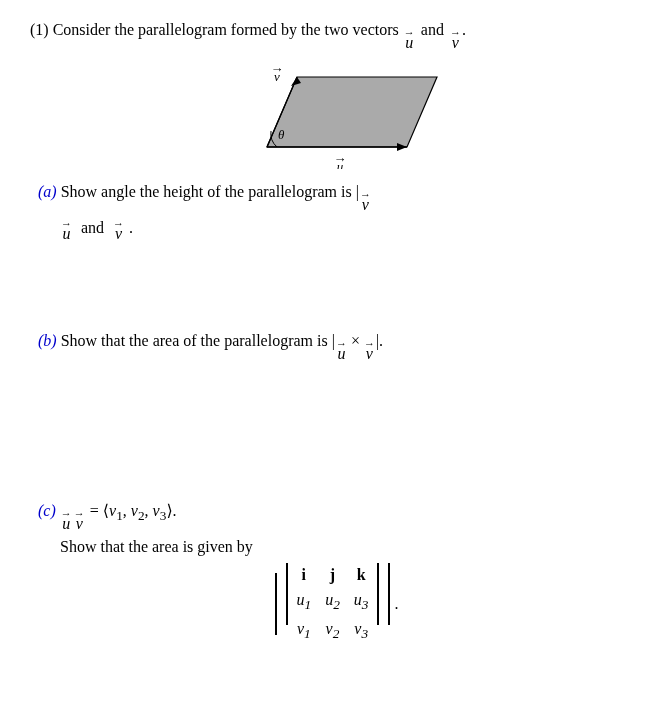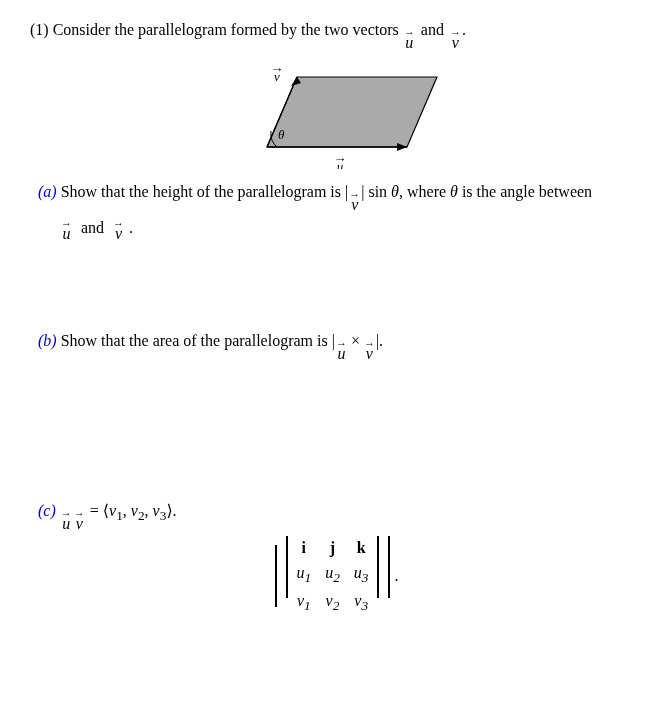--- a/index.html
+++ b/index.html
@@ -146,26 +146,25 @@
     <text x="118" y="103" font-style="italic" font-size="13" text-anchor="middle">
       <tspan dy="0">→</tspan>
     </text>
     <text x="118" y="112" font-style="italic" font-size="13" text-anchor="middle">u</text>
   </svg>
 </div>
 
 <div class="part">
   <div class="part-row">
     <span style="color:#0000cc;font-style:italic;margin-right:4px;">(a)</span>
-    <span>Show that the height of the parallelogram is |</span>
-    <span class="vec">
-      <span class="vec-arrow">→</span>
-      <span class="vec-letter"><em>v</em></span>
-    </span>
-    <span>| sin&nbsp;<em>θ</em>, where <em>θ</em> is the angle between</span>
+    <span>Show angle the height of the parallelogram is |</span>
+    <span class="vec">
+      <span class="vec-arrow">→</span>
+      <span class="vec-letter"><em>v</em></span>
+    </span>
   </div>
   <div class="part-continuation">
     <span class="vec">
       <span class="vec-arrow">→</span>
       <span class="vec-letter"><em>u</em></span>
     </span>
     <span style="margin:0 4px;">and</span>
     <span class="vec">
       <span class="vec-arrow">→</span>
       <span class="vec-letter"><em>v</em></span>
@@ -200,20 +199,23 @@
     <span style="color:#0000cc;font-style:italic;margin-right:4px;">(c)</span>
     <span class="vec">
       <span class="vec-arrow">→</span>
       <span class="vec-letter"><em>u</em></span>
     </span>
     <span class="vec">
       <span class="vec-arrow">→</span>
       <span class="vec-letter"><em>v</em></span>
     </span>
     <span>&nbsp;= ⟨<em>v</em><sub>1</sub>, <em>v</em><sub>2</sub>, <em>v</em><sub>3</sub>⟩.</span>
+  </div>
+  <div class="part-continuation">
+    <span>Show that the area is given by</span>
   </div>
 
   <div class="matrix-wrapper">
     <div class="det-bars">
 
       <div style="display:flex;flex-direction:column;justify-content:stretch;">
         <div class="bar" style="height:62px;"></div>
       </div>
       <div style="width:3px;"></div>
       <div class="bar" style="height:62px;"></div>

